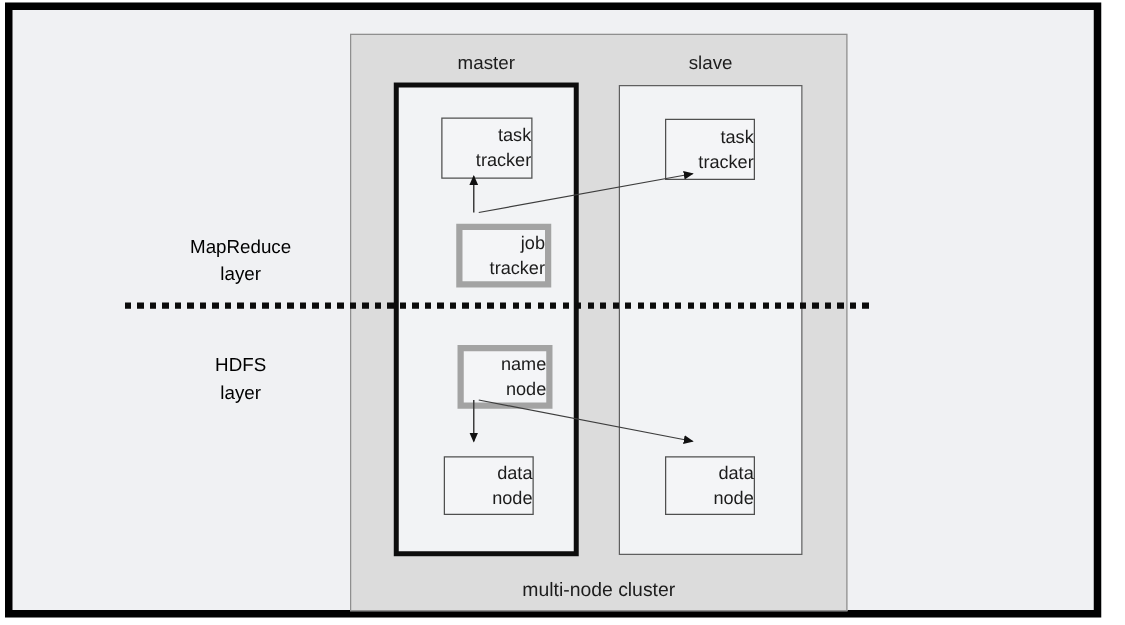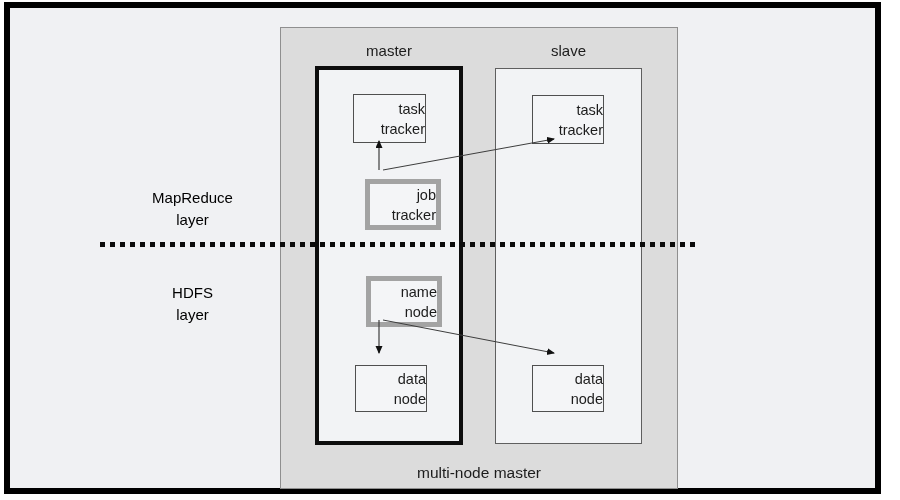--- a/index.html
+++ b/index.html
@@ -156,21 +156,21 @@
     <div class="abs node thin s-task">
       <span>task</span>
       <span>tracker</span>
     </div>
 
     <div class="abs node thin s-data">
       <span>data</span>
       <span>node</span>
     </div>
 
-    <div class="abs cluster-caption">multi-node master</div>
+    <div class="abs cluster-caption">multi-node cluster</div>
   </div>
 
   <svg class="arrows" xmlns="http://www.w3.org/2000/svg" viewBox="0 0 900 500">
     <defs>
       <marker id="ah" markerUnits="userSpaceOnUse" markerWidth="9" markerHeight="8" refX="7" refY="3.5" orient="auto">
         <path d="M0,0 L8,3.5 L0,7 z" fill="#111111"></path>
       </marker>
     </defs>
     <line x1="379" y1="170" x2="379" y2="141" stroke="#3d3d3d" stroke-width="1.2" marker-end="url(#ah)"></line>
     <line x1="383" y1="170" x2="554" y2="139" stroke="#3d3d3d" stroke-width="1" marker-end="url(#ah)"></line>

